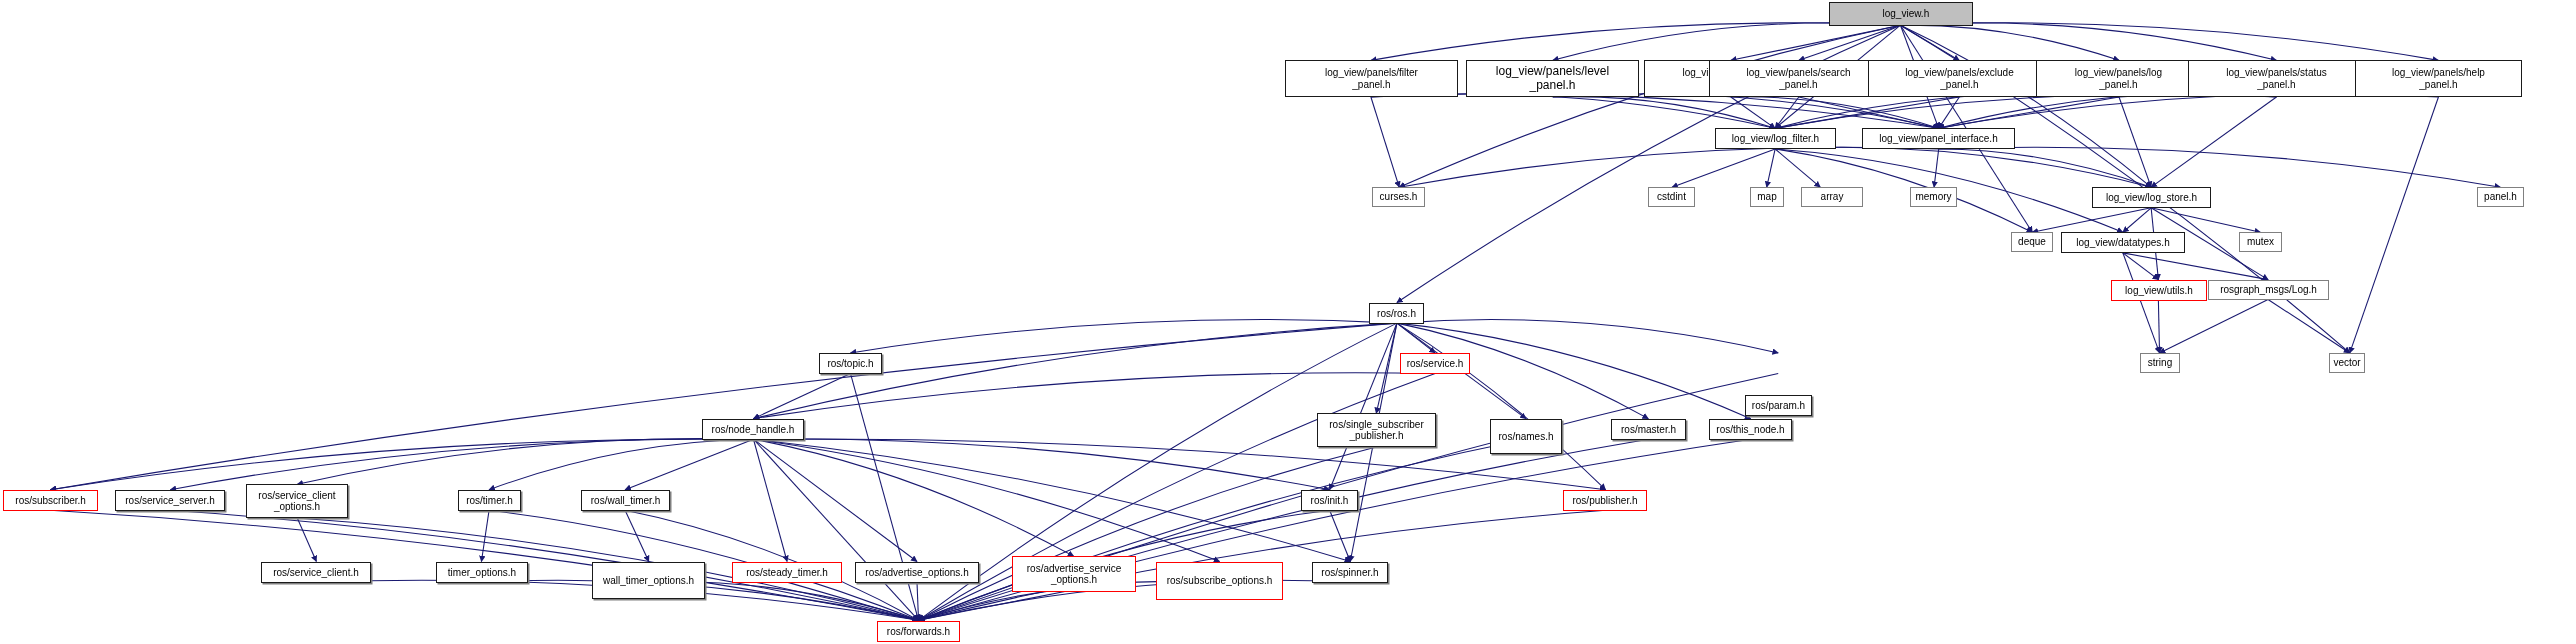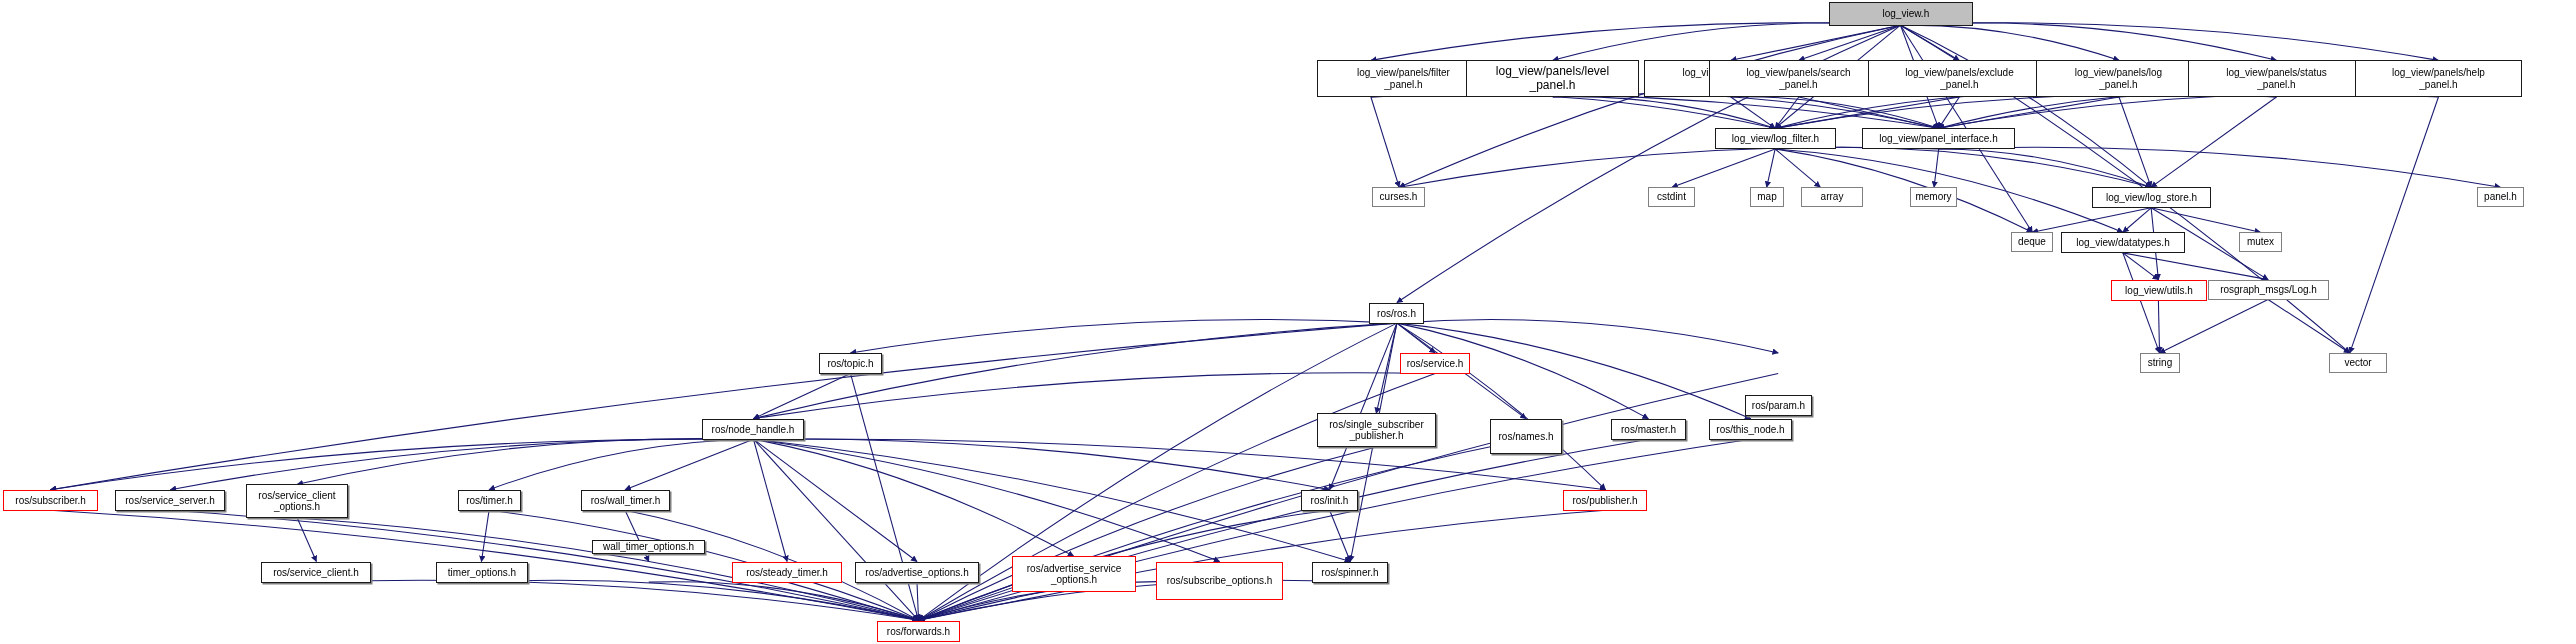--- a/index.html
+++ b/index.html
@@ -172,21 +172,21 @@
         <path d="M 1767 762 Q 1484.5 748.5 1202 812" marker-end="url(#arrow)"></path>
         <path d="M 389 678 Q 401.5 706.5 414 735" marker-end="url(#arrow)"></path>
         <path d="M 1801 585 Q 1501.5 660 1202 812" marker-end="url(#arrow)"></path>
         <path d="M 1997 575 Q 1599.5 655 1202 812" marker-end="url(#arrow)"></path>
         <path d="M 2157 575 Q 1679.5 655 1202 812" marker-end="url(#arrow)"></path>
         <path d="M 2291 575 Q 1746.5 655 1202 812" marker-end="url(#arrow)"></path>
       </g>
   </svg>
   <div id="node-layer">
       <div class="node root" style="left: 1829px; top: 1.5px; width: 144px; height: 24px;">log_view.h</div>
-      <div class="node solid" style="left: 1285px; top: 60px; width: 173px; height: 37px; font-size: 10px; margin-left: 32px;">log_view/panels/filter
+      <div class="node solid" style="left: 1285px; top: 60px; width: 173px; height: 37px; font-size: 10px;">log_view/panels/filter
 _panel.h</div>
       <div class="node solid" style="left: 1466px; top: 60px; width: 173px; height: 37px; font-size: 12px;">log_view/panels/level
 _panel.h</div>
       <div class="node solid" style="left: 1644px; top: 60px; width: 173px; height: 37px; font-size: 10px;">log_view/panels/node
 _panel.h</div>
       <div class="node solid" style="left: 1709px; top: 60px; width: 179px; height: 37px; font-size: 10px;">log_view/panels/search
 _panel.h</div>
       <div class="node solid" style="left: 1868px; top: 60px; width: 183px; height: 37px; font-size: 10px;">log_view/panels/exclude
 _panel.h</div>
       <div class="node solid" style="left: 2036px; top: 60px; width: 165px; height: 37px; font-size: 10px;">log_view/panels/log
@@ -204,41 +204,41 @@
       <div class="node " style="left: 1910px; top: 187px; width: 47px; height: 20px;">memory</div>
       <div class="node solid" style="left: 2092px; top: 187px; width: 119px; height: 20.6px;">log_view/log_store.h</div>
       <div class="node " style="left: 2477px; top: 187px; width: 47px; height: 20px;">panel.h</div>
       <div class="node " style="left: 2011px; top: 232px; width: 42px; height: 20px;">deque</div>
       <div class="node solid" style="left: 2061px; top: 232px; width: 124px; height: 20.6px;">log_view/datatypes.h</div>
       <div class="node " style="left: 2239px; top: 232px; width: 43px; height: 20px;">mutex</div>
       <div class="node redborder solid" style="left: 2111px; top: 280px; width: 96px; height: 20.6px;">log_view/utils.h</div>
       <div class="node " style="left: 2208px; top: 280px; width: 121px; height: 20px;">rosgraph_msgs/Log.h</div>
       <div class="node solid" style="left: 1369px; top: 303px; width: 55px; height: 20.6px;">ros/ros.h</div>
       <div class="node " style="left: 2140px; top: 353px; width: 40px; height: 20px;">string</div>
-      <div class="node " style="left: 2329px; top: 353px; width: 58px; height: 20px;">vector</div>
+      <div class="node " style="left: 2329px; top: 353px; width: 36px; height: 20px;">vector</div>
       <div class="node solid shadow" style="left: 819px; top: 353px; width: 63px; height: 20.6px;">ros/topic.h</div>
       <div class="node redborder solid" style="left: 1400px; top: 353px; width: 70px; height: 20.6px;">ros/service.h</div>
       <div class="node solid shadow" style="left: 1745px; top: 353px; width: 67px; height: 20.6px; margin-top: 42px;">ros/param.h</div>
       <div class="node solid shadow" style="left: 702px; top: 419px; width: 102px; height: 20.6px;">ros/node_handle.h</div>
       <div class="node solid shadow" style="left: 1317px; top: 413px; width: 119px; height: 34px; font-size: 10px;">ros/single_subscriber
 _publisher.h</div>
       <div class="node solid shadow" style="left: 1490px; top: 419px; width: 72px; height: 35px;">ros/names.h</div>
       <div class="node solid shadow" style="left: 1611px; top: 419px; width: 75px; height: 20.6px;">ros/master.h</div>
       <div class="node solid shadow" style="left: 1709px; top: 419px; width: 83px; height: 20.6px;">ros/this_node.h</div>
       <div class="node redborder solid" style="left: 3.1px; top: 490px; width: 95px; height: 20.6px;">ros/subscriber.h</div>
       <div class="node solid shadow" style="left: 115px; top: 490px; width: 110px; height: 20.6px;">ros/service_server.h</div>
       <div class="node solid shadow" style="left: 246px; top: 484px; width: 102px; height: 34px; font-size: 10px;">ros/service_client
 _options.h</div>
       <div class="node solid shadow" style="left: 458px; top: 490px; width: 63px; height: 20.6px;">ros/timer.h</div>
       <div class="node solid shadow" style="left: 581px; top: 490px; width: 89px; height: 20.6px;">ros/wall_timer.h</div>
       <div class="node solid shadow" style="left: 1301px; top: 490px; width: 57px; height: 20.6px;">ros/init.h</div>
       <div class="node redborder solid" style="left: 1563px; top: 490px; width: 84px; height: 20.6px;">ros/publisher.h</div>
       <div class="node solid shadow" style="left: 261px; top: 562px; width: 110px; height: 20.6px;">ros/service_client.h</div>
       <div class="node solid shadow" style="left: 436px; top: 562px; width: 92px; height: 20.6px;">timer_options.h</div>
-      <div class="node solid shadow" style="left: 592px; top: 540px; width: 113px; height: 14px;">wall_timer_options.h</div>
+      <div class="node solid shadow" style="left: 592px; top: 562px; width: 113px; height: 37px;">wall_timer_options.h</div>
       <div class="node redborder solid" style="left: 732px; top: 562px; width: 110px; height: 20.6px;">ros/steady_timer.h</div>
       <div class="node solid shadow" style="left: 855px; top: 562px; width: 124px; height: 20.6px;">ros/advertise_options.h</div>
       <div class="node redborder solid" style="left: 1012px; top: 556px; width: 124px; height: 36px; font-size: 10px;">ros/advertise_service
 _options.h</div>
       <div class="node redborder solid" style="left: 1156px; top: 562px; width: 127px; height: 38px;">ros/subscribe_options.h</div>
       <div class="node solid shadow" style="left: 1312px; top: 562px; width: 76px; height: 20.6px;">ros/spinner.h</div>
       <div class="node redborder solid" style="left: 877px; top: 621px; width: 83px; height: 20.6px;">ros/forwards.h</div>
     </div>
 </div>
 

